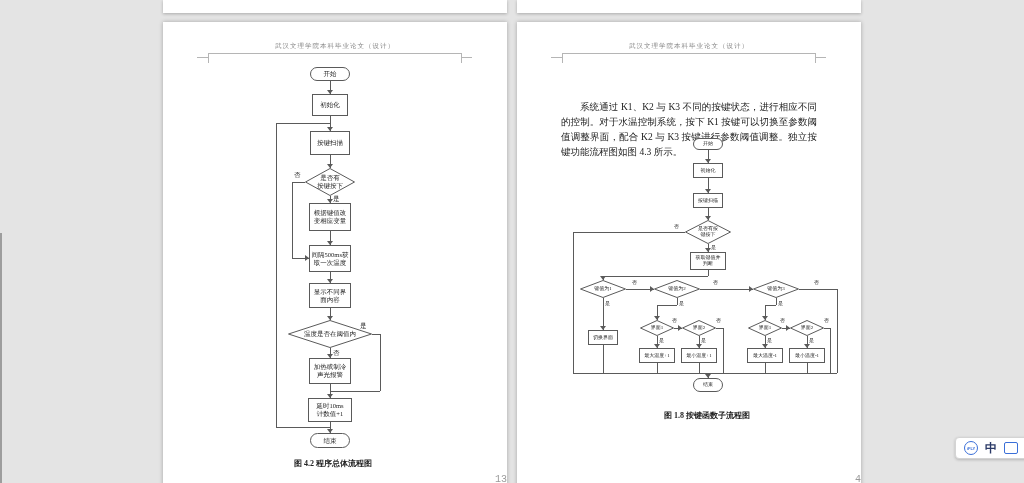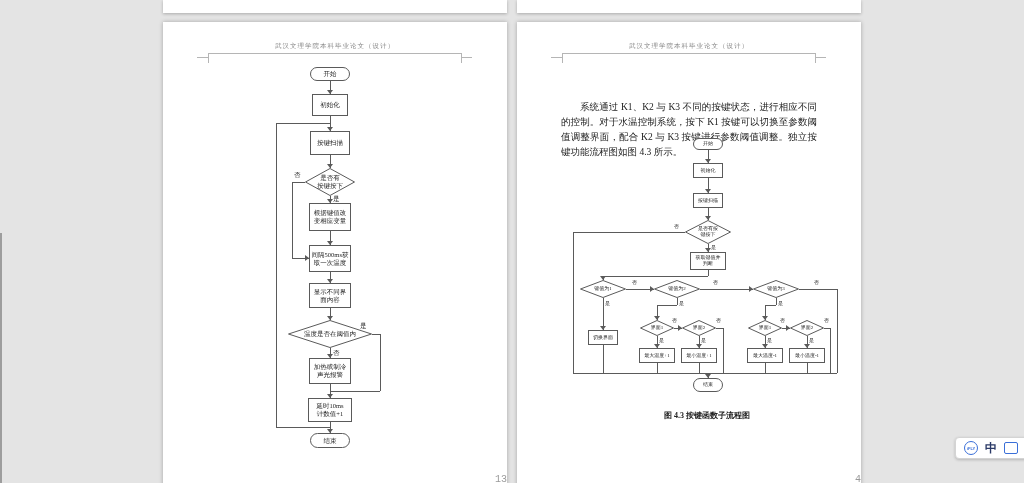--- a/index.html
+++ b/index.html
@@ -110,20 +110,21 @@
         <div class="fl-node fl-rect" style="left: 146px; top: 336px; width: 42px; height: 26px;">加热或制冷
 声光报警</div>
         <div class="fl-node fl-rect" style="left: 145px; top: 376px; width: 44px; height: 24px;">延时10ms
 计数值+1</div>
         <div class="fl-node fl-oval" style="left: 147px; top: 411px; width: 40px; height: 15px;">结束</div>
         <div class="fl-label" style="left: 131px; top: 149px;">否</div>
         <div class="fl-label" style="left: 170px; top: 173px;">是</div>
         <div class="fl-label" style="left: 197px; top: 300px;">是</div>
         <div class="fl-label" style="left: 170px; top: 327px;">否</div>
       </div>
+    <div class="caption cap-left">图 4.2  程序总体流程图</div>
     <div class="page-num pn-left">13</div>
   </div>
 
   <div class="page page-right">
     <div class="hdr-title">武汉文理学院本科毕业论文（设计）</div>
     <div class="rule"></div>
     <div class="tick tick-l"></div>
     <div class="tick tick-r"></div>
     <div class="mark mark-l"></div>
     <div class="mark mark-r"></div>
@@ -229,21 +230,21 @@
         <div class="fl-label" style="left: 297px; top: 257px;">否</div>
         <div class="fl-label" style="left: 155px; top: 295px;">否</div>
         <div class="fl-label" style="left: 199px; top: 295px;">否</div>
         <div class="fl-label" style="left: 142px; top: 315px;">是</div>
         <div class="fl-label" style="left: 184px; top: 315px;">是</div>
         <div class="fl-label" style="left: 263px; top: 295px;">否</div>
         <div class="fl-label" style="left: 307px; top: 295px;">否</div>
         <div class="fl-label" style="left: 250px; top: 315px;">是</div>
         <div class="fl-label" style="left: 292px; top: 315px;">是</div>
       </div>
-    <div class="caption cap-right">图 4.3  按键函数子流程图</div>
+    <div class="caption cap-right">图 1.8  按键函数子流程图</div>
     <div class="page-num pn-right">4</div>
   </div>
 
   <div class="edge-strip"></div>
 
   <div class="ime-bar">
     <div class="ime-logo">iFLY</div>
     <div class="ime-mode">中</div>
     <div class="ime-kbd"></div>
   </div>

